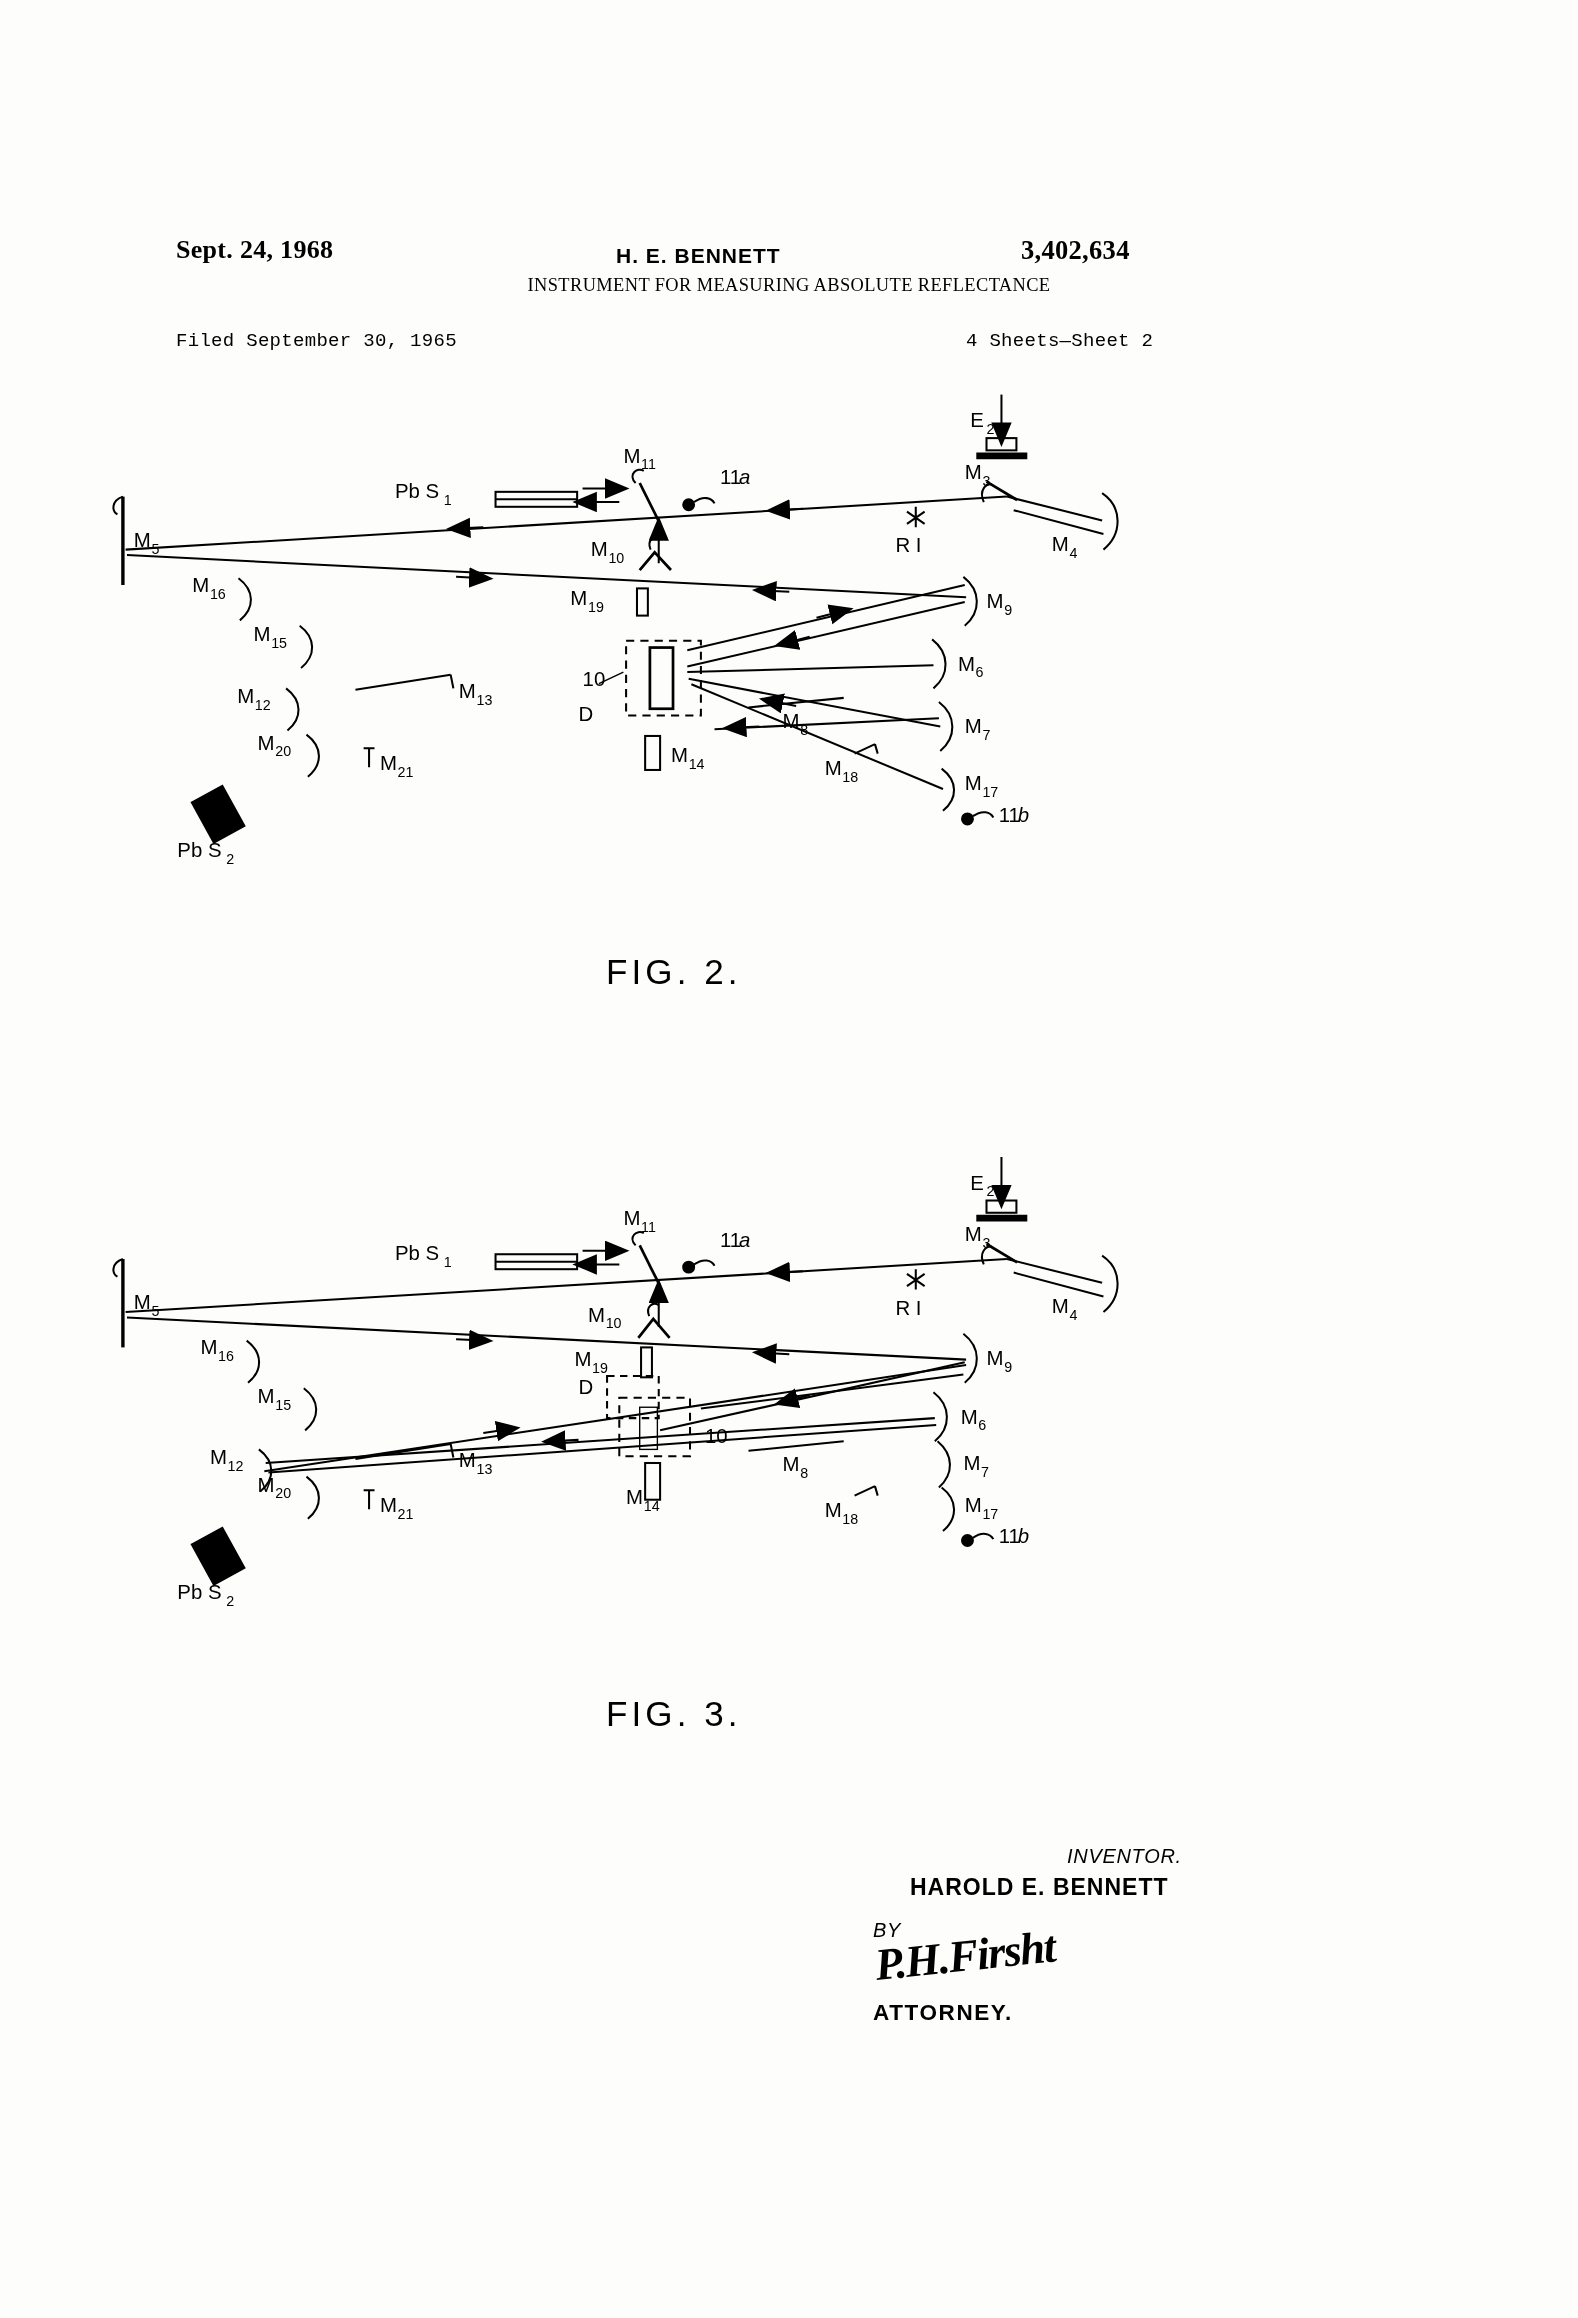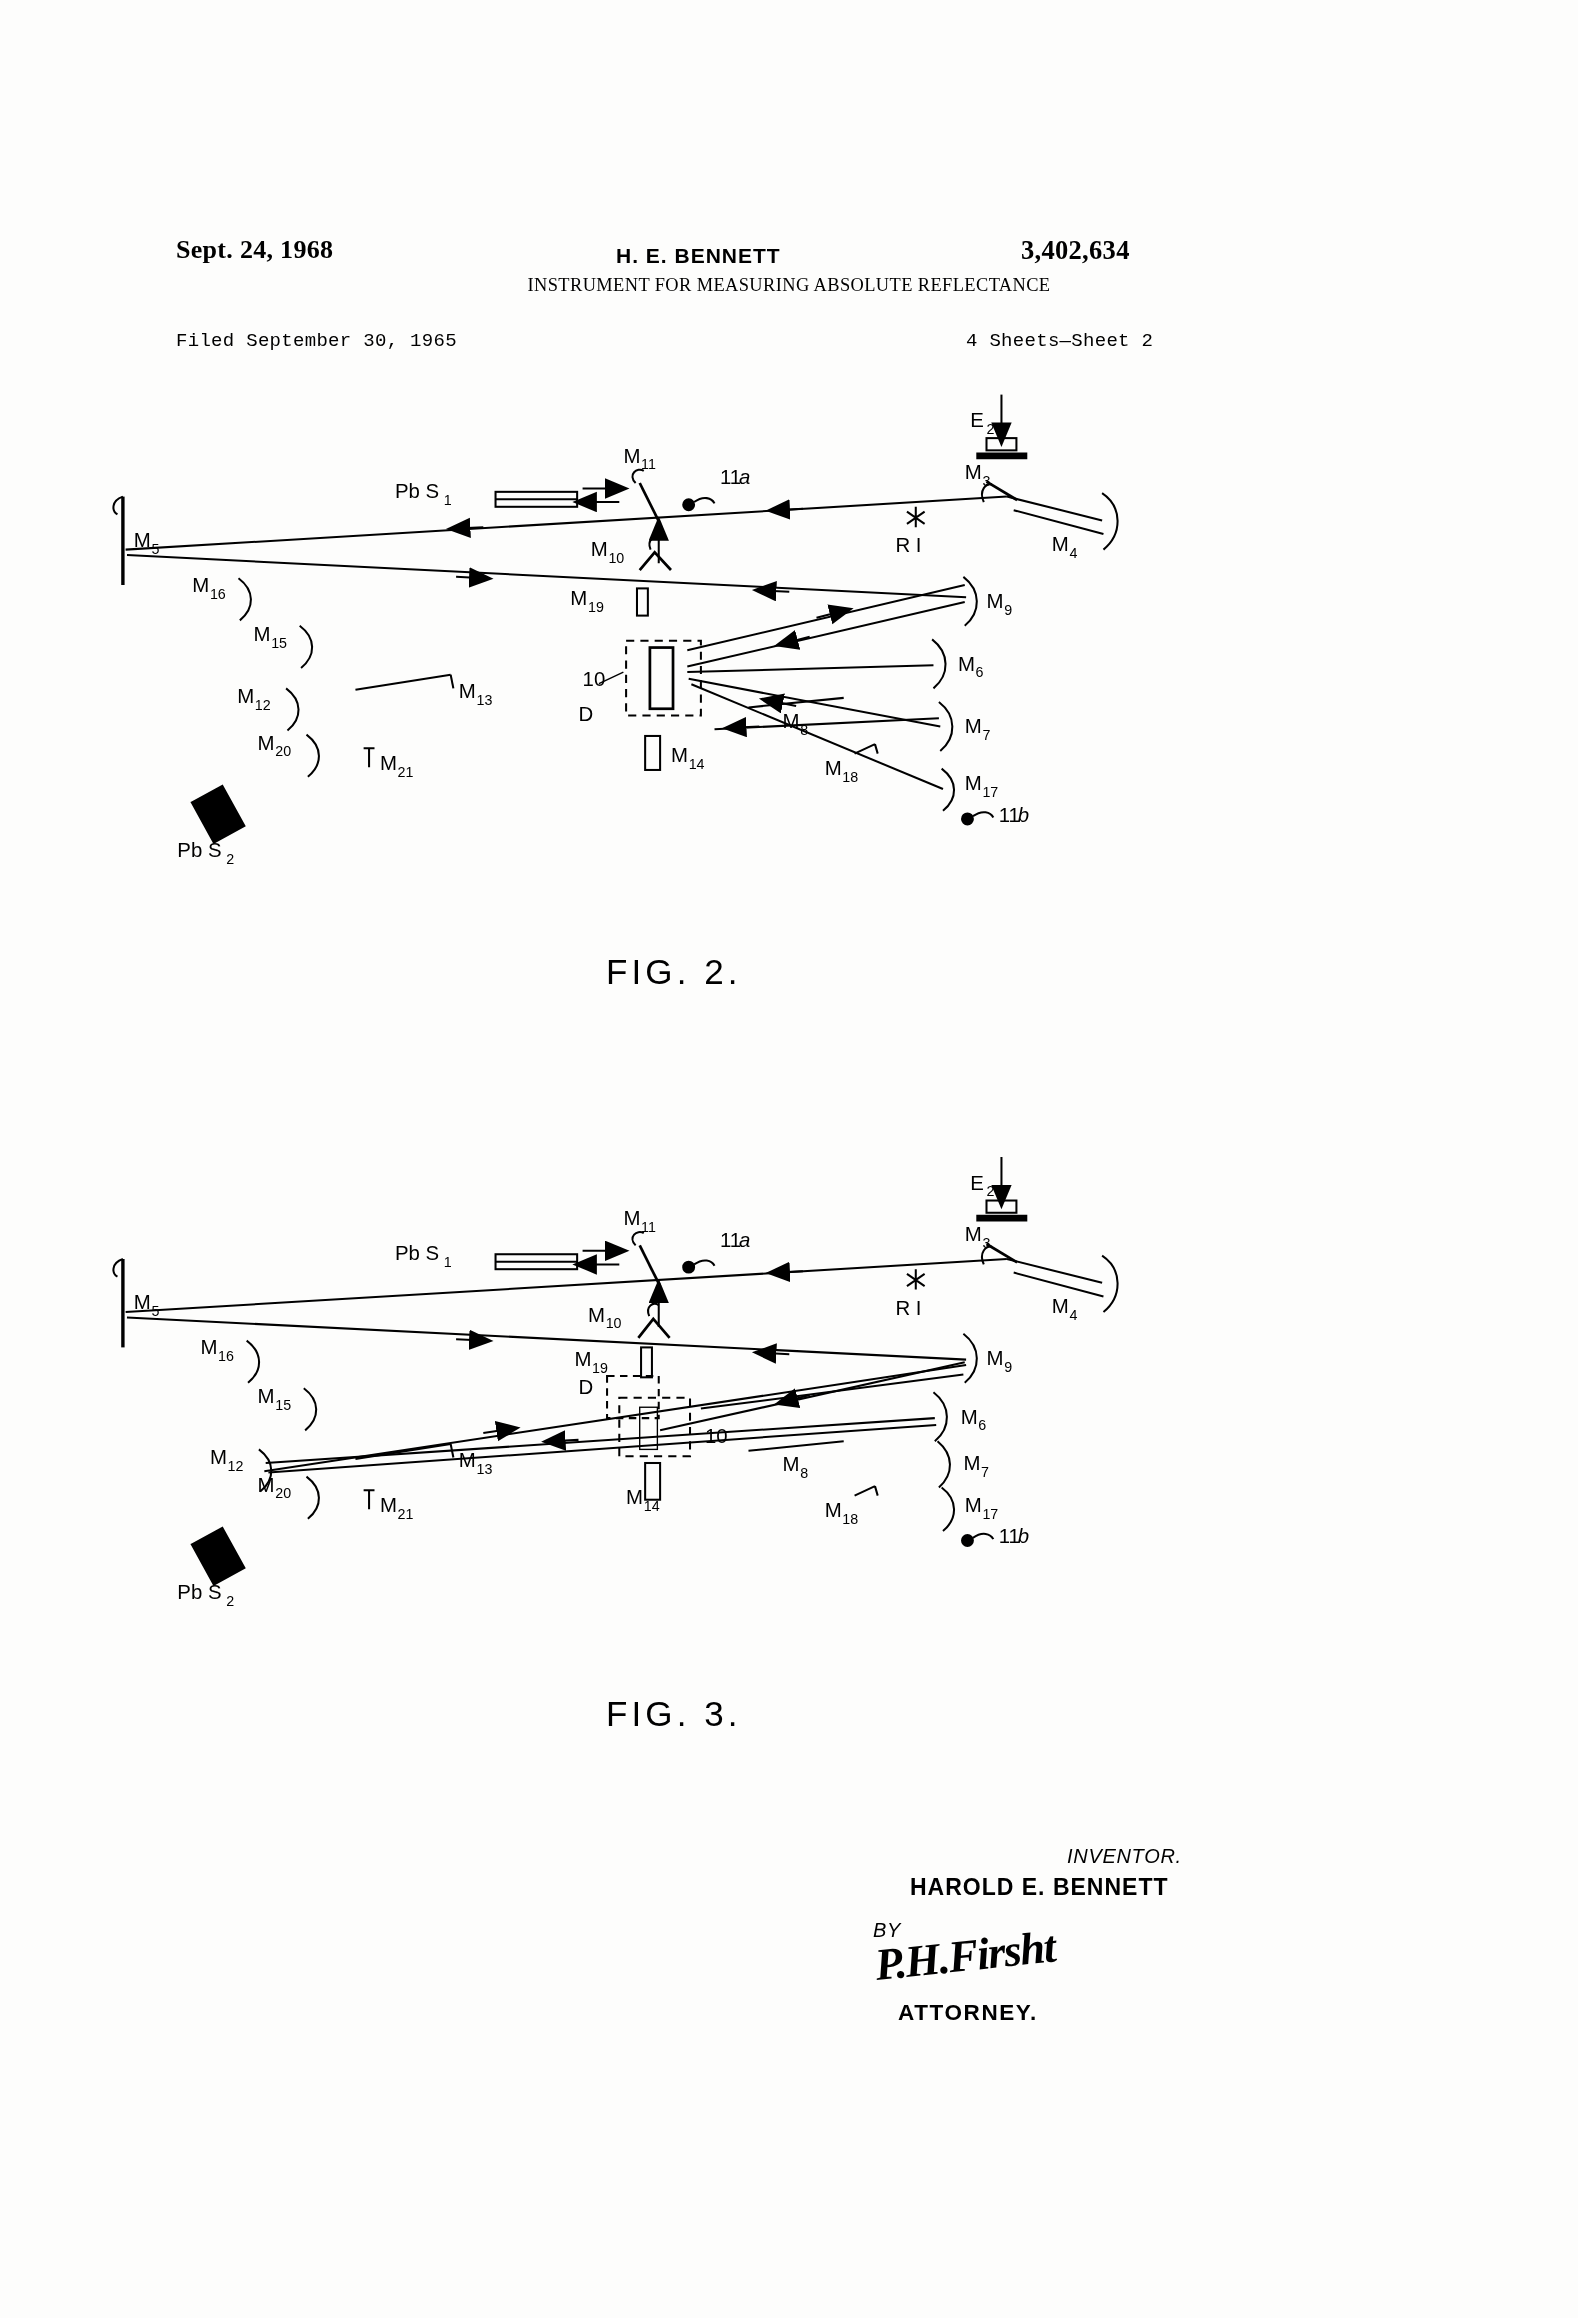--- a/index.html
+++ b/index.html
@@ -120,21 +120,21 @@
     font-family: "Liberation Serif", serif;
     font-style: italic;
     font-weight: bold;
     font-size: 45px;
     letter-spacing: -1.4px;
     transform: rotate(-6deg);
     transform-origin: left bottom;
   }
   .sig-attorney {
     position: absolute;
-    left: 898px; top: 2000px;
+    left: 873px; top: 2000px;
     font-family: "Liberation Sans", sans-serif;
     font-weight: bold;
     font-size: 22.5px;
     letter-spacing: 1.6px;
   }
   
   .fig-svg { position: absolute; }
   #fig2-svg { left: 102px; top: 381px; }
   #fig3-svg { left: 102px; top: 1123px; }
 

